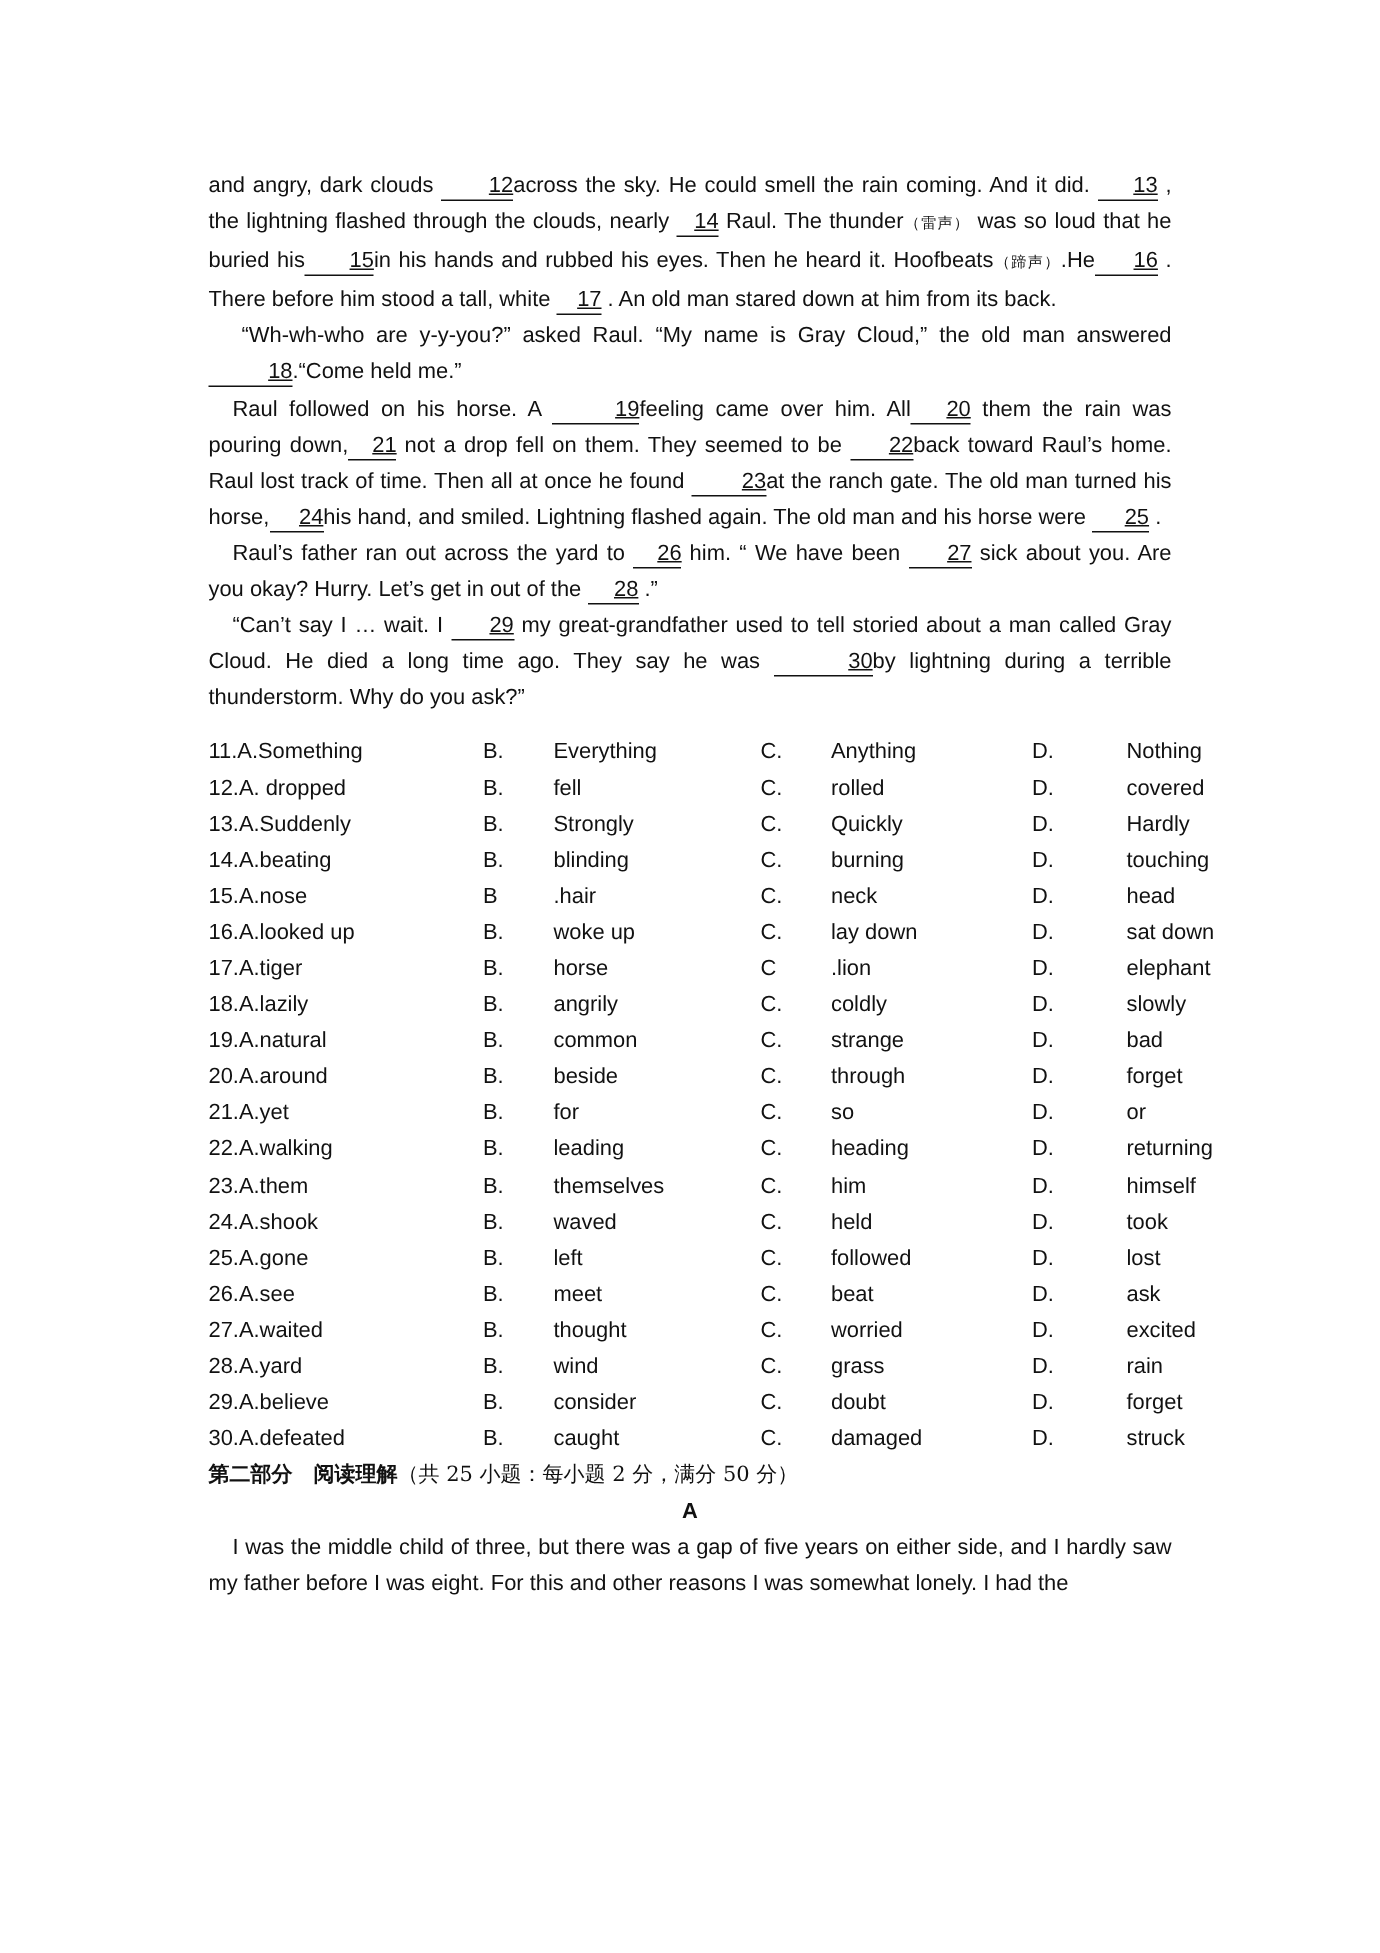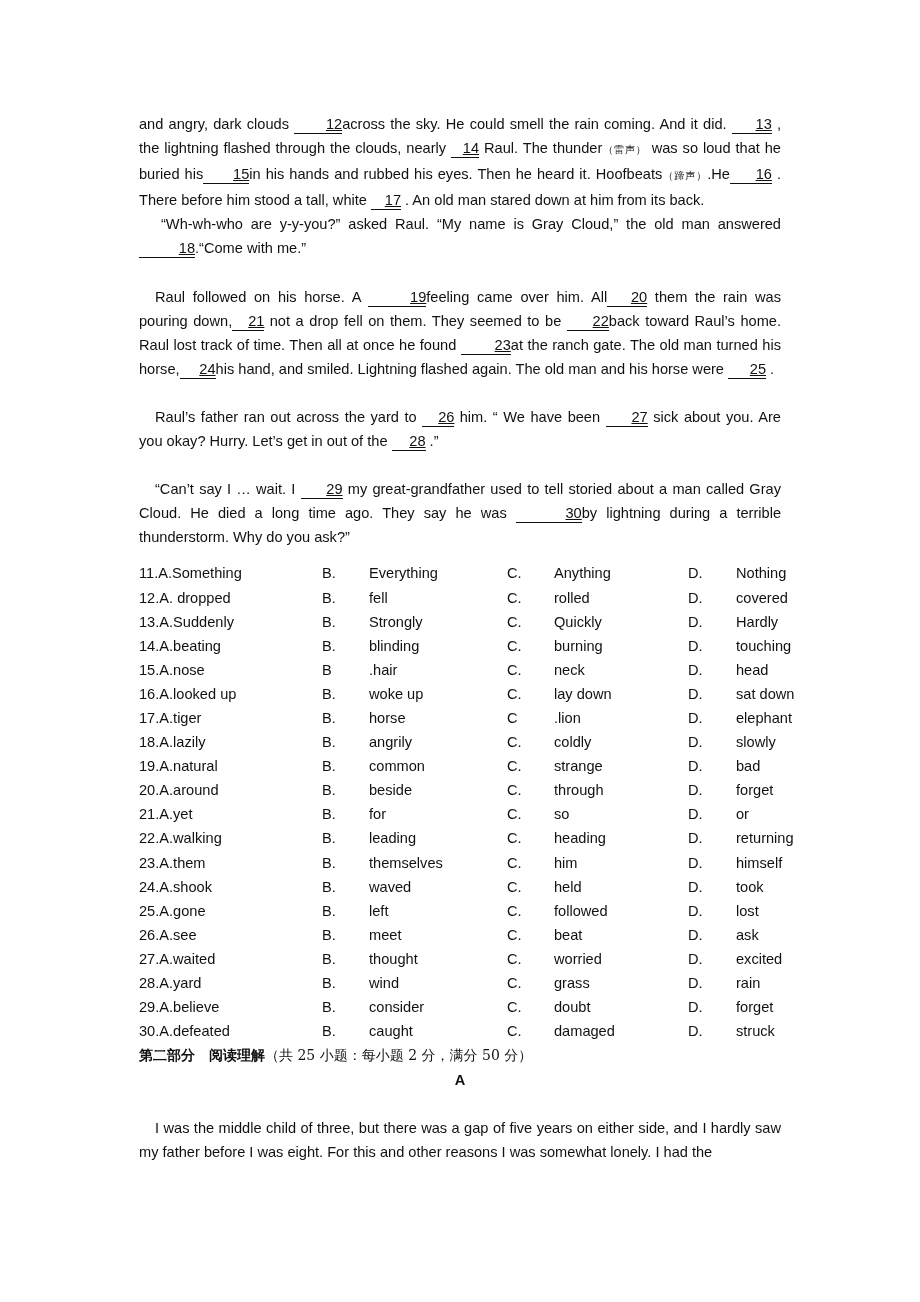--- a/index.html
+++ b/index.html
@@ -1,45 +1,45 @@
 <!DOCTYPE html>
 <html><head>
 <meta charset="utf-8">
 <style>
   html, body { margin: 0; padding: 0; background: #ffffff; }
   body { width: 920px; height: 1302px; position: relative; overflow: hidden;
          font-family: "Liberation Sans", "DejaVu Sans", sans-serif; color: #111; }
   .page { position: absolute; left: 139px; top: 112px; width: 642px; }
   .p { font-size: 14.6px; line-height: 24.1px; text-align: justify; margin: 0; }
-  .p.indent { text-indent: 16px; margin-top: 24px; }
+  .p.indent { text-indent: 16px; }
   .p.indent2 { text-indent: 22px; }
   .blank { display: inline-block; border-bottom: 1px solid #111; text-align: right; line-height: 17px; text-decoration: underline; }
   .cjk { font-family: "DejaVu Serif", serif; font-size: 10px; }
   .opts { margin-top: 12px; }
   .opt-row { position: relative; height: 24.1px; font-size: 14.6px; line-height: 24.1px; white-space: nowrap; }
   .opt-row span { position: absolute; top: 0; }
   .c-a { left: 0; }
   .c-bl { left: 183px; }
   .c-bt { left: 230px; }
   .c-cl { left: 368px; }
   .c-ct { left: 415px; }
   .c-dl { left: 549px; }
-  .c-dt { left: 597px; }
+  .c-dt { left: 612px; }
   .sec { font-family: "DejaVu Serif", serif; font-size: 14px; line-height: 24px; margin: 0; }
   .sec b { font-family: Liberation Serif, serif; font-weight: bold; }
   .center-h { text-align: center; font-weight: bold; font-size: 14.6px; line-height: 24px; margin: 0; }
 </style>
 </head>
 <body>
 
 <div class="page">
 
   <p class="p"><span>and angry, dark clouds </span><span class="blank" style="width:48px">12</span><span>across the sky. He could smell the rain coming. And it did. </span><span class="blank" style="width:40px">13</span><span> , the lightning flashed through the clouds, nearly </span><span class="blank" style="width:28px">14</span><span> Raul. The thunder</span><span class="cjk">（雷声）</span><span> was so loud that he buried his</span><span class="blank" style="width:46px">15</span><span>in his hands and rubbed his eyes. Then he heard it. Hoofbeats</span><span class="cjk">（蹄声）</span><span>.He</span><span class="blank" style="width:42px">16</span><span> . There before him stood a tall, white </span><span class="blank" style="width:30px">17</span><span> . An old man stared down at him from its back.</span></p>
 
-  <p class="p indent2"><span>“Wh-wh-who are y-y-you?” asked Raul. “My name is Gray Cloud,” the old man answered </span><span class="blank" style="width:56px">18</span><span>.“Come with me.”</span></p>
+  <p class="p indent2"><span>“Wh-wh-who are y-y-you?” asked Raul. “My name is Gray Cloud,” the old man answered </span><span class="blank" style="width:56px">18</span><span>.“Come held me.”</span></p>
 
   <p class="p indent"><span>Raul followed on his horse. A </span><span class="blank" style="width:58px">19</span><span>feeling came over him. All</span><span class="blank" style="width:40px">20</span><span> them the rain was pouring down,</span><span class="blank" style="width:32px">21</span><span> not a drop fell on them. They seemed to be </span><span class="blank" style="width:42px">22</span><span>back toward Raul’s home. Raul lost track of time. Then all at once he found </span><span class="blank" style="width:50px">23</span><span>at the ranch gate. The old man turned his horse,</span><span class="blank" style="width:36px">24</span><span>his hand, and smiled. Lightning flashed again. The old man and his horse were </span><span class="blank" style="width:38px">25</span><span> .</span></p>
 
   <p class="p indent"><span>Raul’s father ran out across the yard to </span><span class="blank" style="width:32px">26</span><span> him. “ We have been </span><span class="blank" style="width:42px">27</span><span> sick about you. Are you okay? Hurry. Let’s get in out of the </span><span class="blank" style="width:34px">28</span><span> .”</span></p>
 
 
   <p class="p indent"><span>“Can’t say I … wait. I </span><span class="blank" style="width:42px">29</span><span> my great-grandfather used to tell storied about a man called Gray Cloud. He died a long time ago. They say he was </span><span class="blank" style="width:66px">30</span><span>by lightning during a terrible thunderstorm. Why do you ask?”</span></p>
 
   <div class="opts" id="opts">
       <div class="opt-row">

